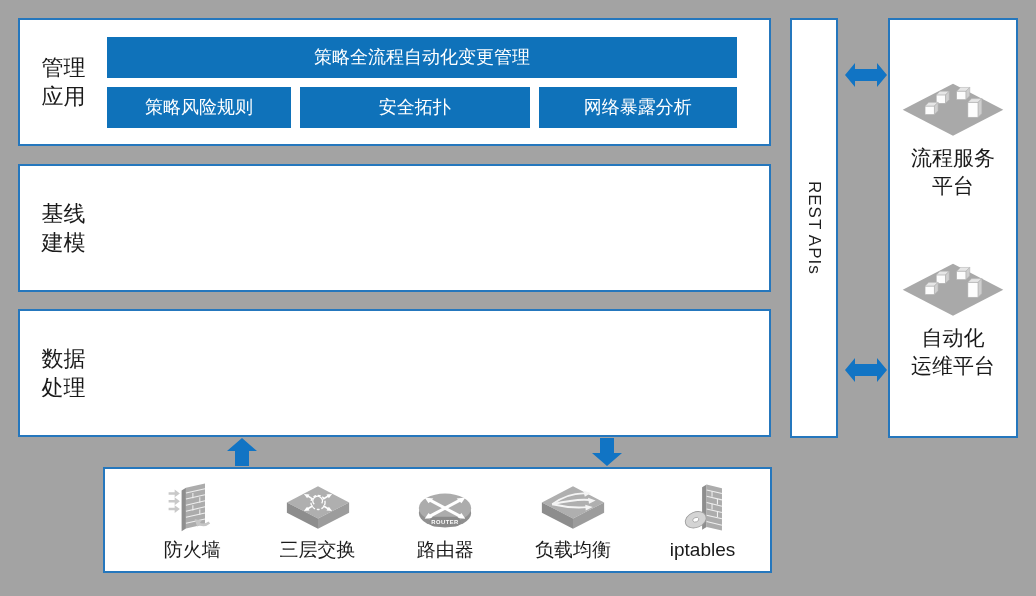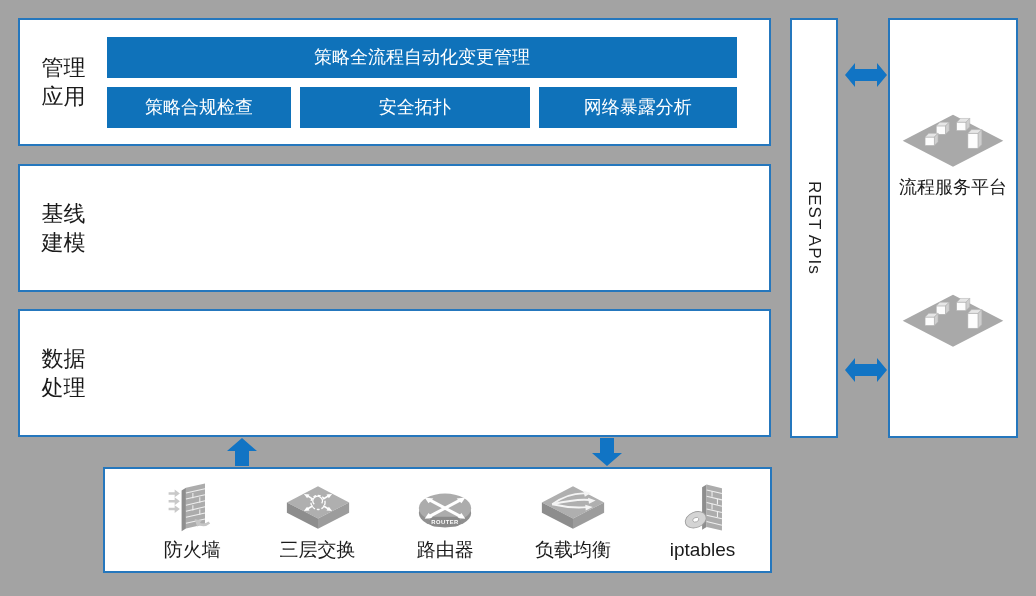--- a/index.html
+++ b/index.html
@@ -29,41 +29,41 @@
   .rest-bar { position: absolute; left: 790px; top: 18px; width: 48px; height: 420px;
               border: 2px solid #2577BD; background:#fff;
               display: flex; align-items: center; justify-content: center; }
   .rest-text { writing-mode: vertical-rl; font-size: 17px; color: #1f1f1f; letter-spacing: 1px; }
 
   
   .platforms-panel { position: absolute; left: 888px; top: 18px; width: 130px; height: 420px;
                      border: 2px solid #2577BD; background:#fff;
                      display: flex; flex-direction: column; justify-content: space-evenly; align-items: center; }
   .platform { display: flex; flex-direction: column; align-items: center; gap: 6px; }
-  .platform-label { font-size: 18px; line-height: 1.35; color: #1a1a1a; text-align: center;
-                    display: flex; flex-direction: row; }
+  .platform-label { font-size: 21px; line-height: 1.35; color: #1a1a1a; text-align: center;
+                    display: flex; flex-direction: column; }
 
   .abs { position: absolute; }
 </style>
 </head>
 <body>
 
 <div class="stage">
 
   <section class="layer" style="top:18px">
     <div class="layer-label">
       <span>管理</span>
       <span>应用</span>
     </div>
     <div class="rows">
       <div class="row">
         <div class="bar" style="flex:1">策略全流程自动化变更管理</div>
       </div>
       <div class="row">
-        <div class="bar" style="flex:188">策略合规检查</div>
+        <div class="bar" style="flex:188">策略风险规则</div>
         <div class="bar" style="flex:235">安全拓扑</div>
         <div class="bar" style="flex:203">网络暴露分析</div>
       </div>
     </div>
   </section>
 
   <section class="layer" style="top:164px">
     <div class="layer-label">
       <span>基线</span>
       <span>建模</span>
@@ -261,17 +261,21 @@
           <polygon points="62,16 66,12 76,12 72,16" fill="#E6E6E6"></polygon>
           <polygon points="72,16 76,12 76,21 72,25" fill="#CFCFCF"></polygon>
           <rect x="28" y="32" width="10" height="9" fill="#FDFDFD"></rect>
           <polygon points="28,32 32,28 42,28 38,32" fill="#E6E6E6"></polygon>
           <polygon points="38,32 42,28 42,37 38,41" fill="#CFCFCF"></polygon>
           <rect x="74" y="28" width="11" height="16" fill="#FDFDFD"></rect>
           <polygon points="74,28 78,24 89,24 85,28" fill="#E6E6E6"></polygon>
           <polygon points="85,28 89,24 89,40 85,44" fill="#CFCFCF"></polygon>
         </g>
       </svg>
+      <div class="platform-label">
+        <span>自动化</span>
+        <span>运维平台</span>
+      </div>
     </div>
 
   </div>
 
 </div>
 
 </body></html>

